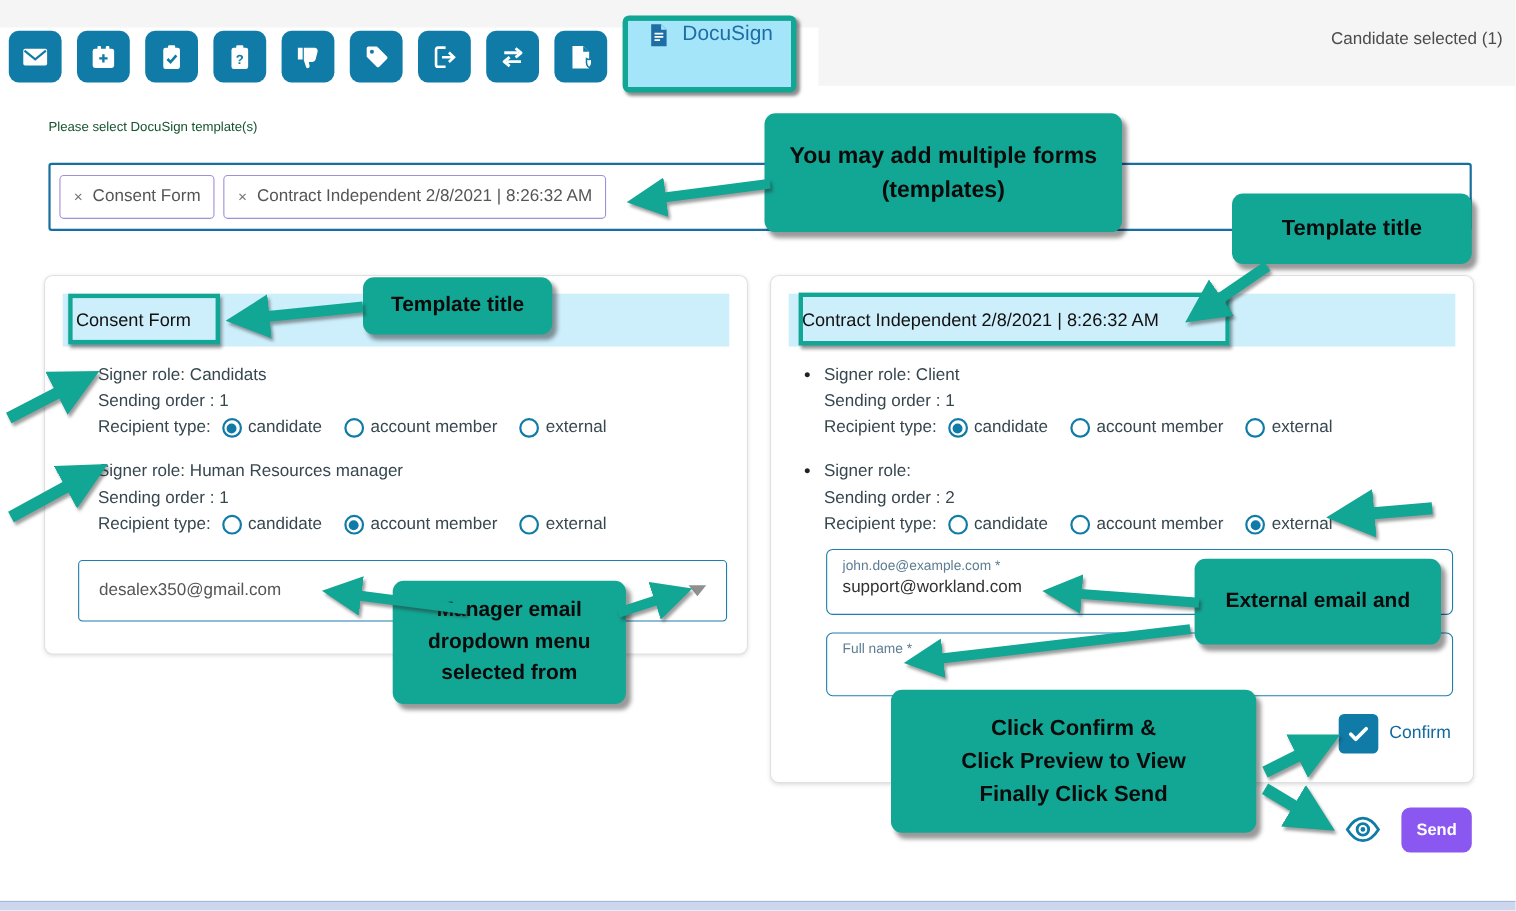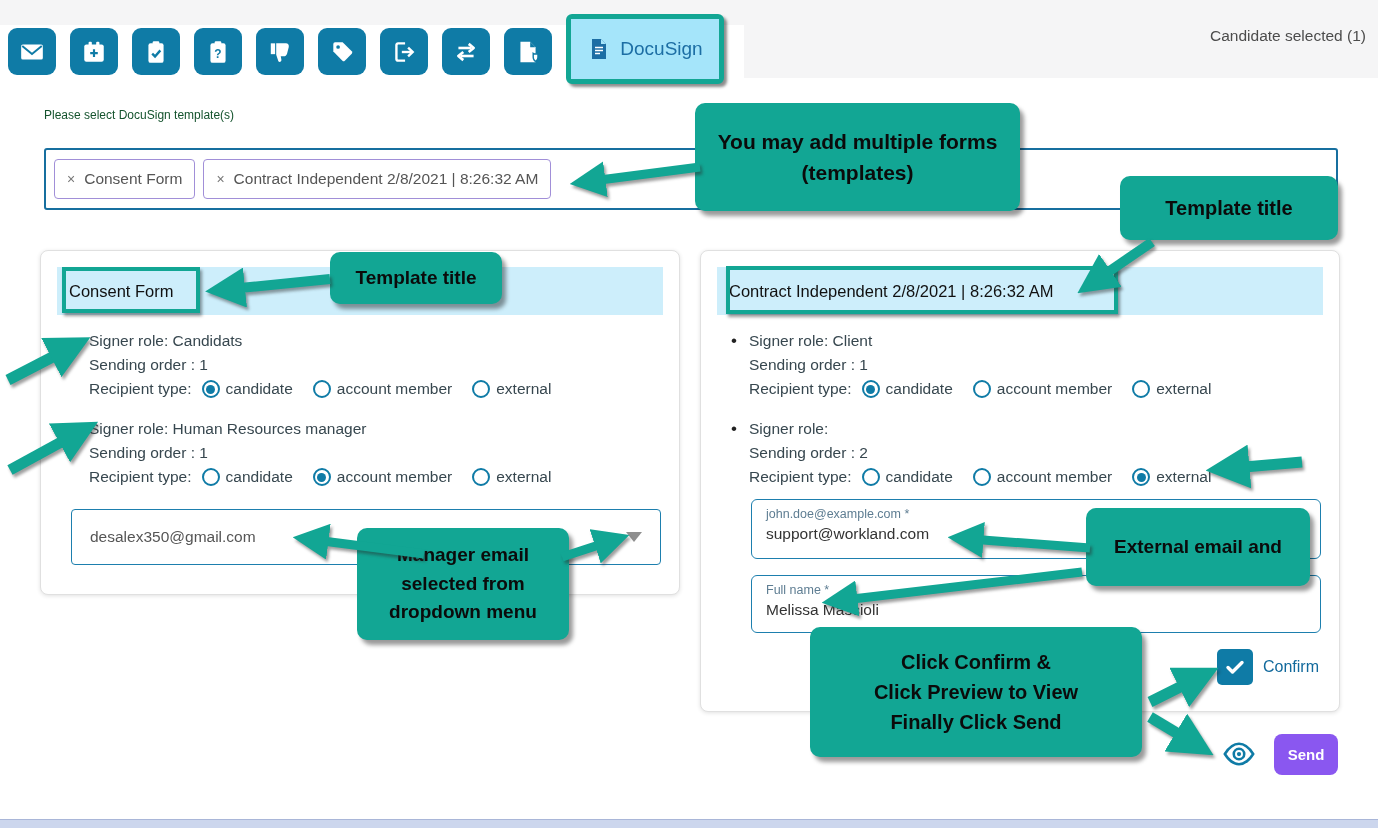--- a/index.html
+++ b/index.html
@@ -6,21 +6,21 @@
   #screen{position:relative;width:1378px;height:828px;background:#fff;overflow:hidden;
           font-family:"Liberation Sans",sans-serif;color:#333;}
 
   
   .top-gray{position:absolute;left:0;top:0;width:1378px;height:78px;background:#f5f5f6;}
   .toolbar-panel{position:absolute;left:0;top:25px;width:744px;height:53px;background:#fff;}
   .tbtn{position:absolute;top:28px;width:48px;height:47px;border:none;border-radius:9px;
         background:#0f7ba6;display:flex;align-items:center;justify-content:center;cursor:pointer;padding:0;}
   .docusign-hl{position:absolute;left:566px;top:14px;width:158px;height:70px;border:5px solid #12a694;
         border-radius:6px;box-sizing:border-box;box-shadow:3px 3px 3px rgba(0,0,0,.45);background:#a5e5fa;}
-  .docusign-btn{width:100%;height:100%;border:none;background:#a5e5fa;display:flex;align-items:center;
+  .docusign-btn{width:100%;height:100%;border:none;background:#a5e5fa;display:flex;
         justify-content:center;gap:9px;color:#1c6ea4;font-size:19px;font-family:"Liberation Sans",sans-serif;cursor:pointer;}
   .cand-sel{position:absolute;right:12px;top:27px;font-size:15.5px;color:#4c4c4c;}
 
   
   .sel-label{position:absolute;left:44px;top:108px;font-size:12px;color:#14532d;}
   .sel-box{position:absolute;left:44px;top:148px;width:1294px;height:62px;border:2px solid #176f9f;
         border-radius:3px;box-sizing:border-box;background:#fff;display:flex;align-items:center;
         padding:0 8px;gap:8px;}
   .chip{display:inline-flex;align-items:center;gap:9px;height:38px;padding:0 12px;border:1px solid #a18fd8;
         border-radius:4px;background:#fff;font-size:15.5px;color:#555;}
@@ -269,21 +269,20 @@
             <span>external</span>
           </span>
       </div>
     </div>
     <div class="input-box">
       <div class="in-label">john.doe@example.com *</div>
       <div class="in-value">support@workland.com</div>
     </div>
     <div class="input-box name">
       <div class="in-label">Full name *</div>
-      <div class="in-value">Melissa Mascioli</div>
     </div>
     <div class="confirm-row">
       <span class="checkbox">
         <svg width="24" height="24" viewBox="0 0 24 24">
             <path d="M5 12.5 l4.5 4.5 L19 7.5" stroke="#fff" stroke-width="3.4" fill="none" stroke-linecap="round" stroke-linejoin="round"></path>
           </svg>
       </span>
       <span class="confirm-label">Confirm</span>
     </div>
   </div>
@@ -305,22 +304,22 @@
     <div>(templates)</div>
   </div>
   <div class="callout" id="c2">
     <div>Template title</div>
   </div>
   <div class="callout" id="c3">
     <div>Template title</div>
   </div>
   <div class="callout" id="c4">
     <div>Manager email</div>
+    <div>dropdown menu</div>
     <div>selected from</div>
-    <div>dropdown menu</div>
   </div>
   <div class="callout" id="c5">
     <div>External email and</div>
   </div>
   <div class="callout" id="c6">
     <div>Click Confirm &amp;</div>
     <div>Click Preview to View</div>
     <div>Finally Click Send</div>
   </div>
 

